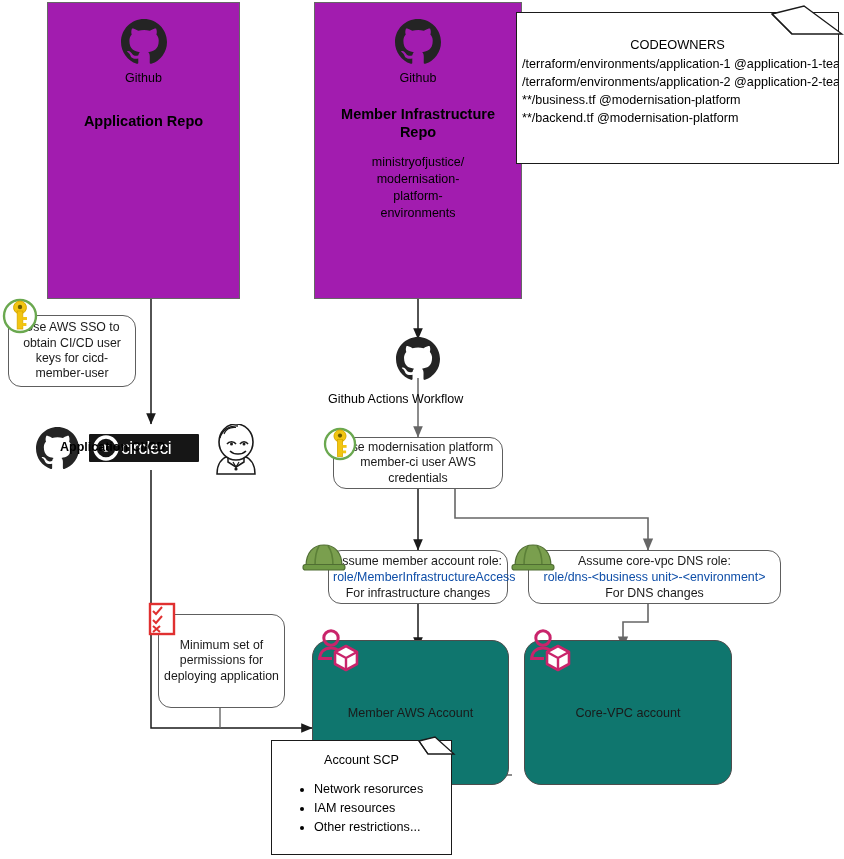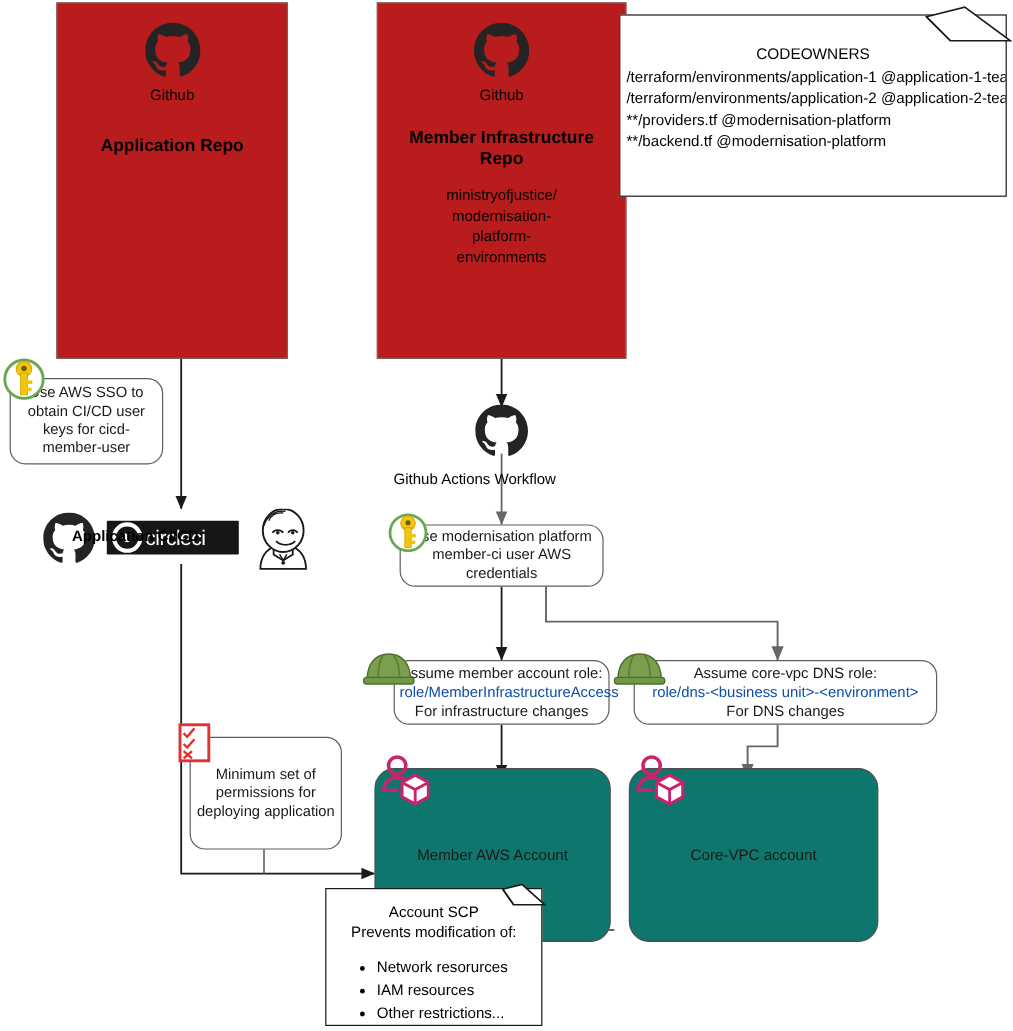--- a/index.html
+++ b/index.html
@@ -16,21 +16,21 @@
     width: 844px;
     height: 859px;
     overflow: hidden;
     background: #ffffff;
   }
   .abs { position: absolute; box-sizing: border-box; }
 
   
   .repo-box {
     border: 1.6px solid #666666;
-    background: #b91c1c;
+    background: #a21caf;
     text-align: center;
   }
   .repo-github-label {
     font-size: 12.5px;
     color: #000;
     margin-top: 2px;
   }
   .repo-title {
     font-weight: bold;
     font-size: 14.5px;
@@ -217,21 +217,21 @@
 platform-
 environments</div>
   </div>
 
   <div class="note" style="left:516px; top:12px; width:323px; height:152px;">
     <div style="position:absolute; left:0; top:0; width:100%; height:100%; overflow:hidden;">
       <div class="codeowners-title" style="margin-top:24px;">CODEOWNERS</div>
       <div style="padding:3px 0 0 5px;">
         <div class="codeowners-line">/terraform/environments/application-1  @application-1-team</div>
         <div class="codeowners-line">/terraform/environments/application-2  @application-2-team</div>
-        <div class="codeowners-line">**/providers.tf @modernisation-platform</div>
+        <div class="codeowners-line">**/business.tf @modernisation-platform</div>
         <div class="codeowners-line">**/backend.tf @modernisation-platform</div>
 
       </div>
     </div>
   </div>
 
   <svg class="abs" style="left:770px; top:4px;" width="74" height="34">
     <path d="M2,10 L34,2 L72,30 L22,30 Z" fill="#ffffff" stroke="#1a1a1a" stroke-width="1.3"></path>
     <path d="M2,10 L22,30" stroke="#1a1a1a" stroke-width="1.3" fill="none"></path>
   </svg>
@@ -368,21 +368,20 @@
   </div>
   <svg class="abs" style="left:148px; top:602px;" width="30" height="34">
     <rect x="2" y="2" width="24" height="30" fill="#ffffff" stroke="#e03030" stroke-width="2.4"></rect>
     <path d="M5,9 L8,12 L14,5" fill="none" stroke="#e03030" stroke-width="2"></path>
     <path d="M5,18 L8,21 L14,14" fill="none" stroke="#e03030" stroke-width="2"></path>
     <path d="M5,24 L12,30 M12,24 L5,30" fill="none" stroke="#e03030" stroke-width="2"></path>
   </svg>
 
   <div class="note" style="left:271px; top:740px; width:181px; height:115px;">
     <div class="scp-head" style="margin-top:11px;">Account SCP</div>
-    <div class="scp-head">Prevents modification of:</div>
     <ul class="scp-list">
       <li>Network resorurces</li>
       <li>IAM resources</li>
       <li>Other restrictions...</li>
     </ul>
   </div>
   <svg class="abs" style="left:418px; top:736px;" width="38" height="26">
     <path d="M1,5 L17,1 L36,18 L10,18 Z" fill="#ffffff" stroke="#1a1a1a" stroke-width="1.3"></path>
     <path d="M1,5 L10,18" stroke="#1a1a1a" stroke-width="1.3" fill="none"></path>
   </svg>

